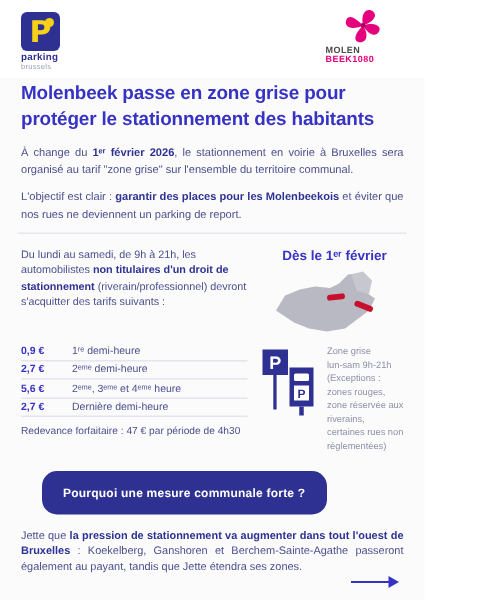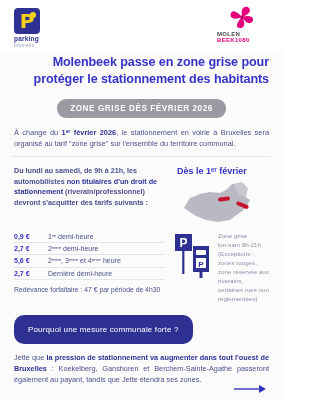--- a/index.html
+++ b/index.html
@@ -28,21 +28,21 @@
 
   .logo-molen{position:absolute;right:12px;top:6px;width:58px;text-align:center;}
   .mb-star{height:24px;position:relative;}
   .mb-txt{line-height:1.0;margin-top:1px;text-align:left;padding-left:4px;}
   .mb-txt .m1{font-size:6px;font-weight:bold;color:#4a4a4a;letter-spacing:.3px;}
   .mb-txt .m2{font-size:6px;font-weight:bold;color:#4a4a4a;letter-spacing:.3px;}
   .mb-txt .m2 span{color:#e5007d;}
 
   
   .title{
-    text-align:right;font-size:12.6px;font-weight:bold;color:#3633c4;
+    text-align:left;font-size:12.6px;font-weight:bold;color:#3633c4;
     line-height:1.32;padding:2px 14px 0 14px;letter-spacing:-.1px;
   }
 
   
   .pill-wrap{text-align:center;margin-top:10px;}
   .pill-grey{
     display:inline-block;background:#9a9aa2;color:#ffffff;
     font-size:8.2px;font-weight:bold;letter-spacing:.55px;
     padding:5px 13px;border-radius:9px;
   }
@@ -50,24 +50,24 @@
   
   .intro{padding:9px 14px 0 14px;}
   .intro p{margin:0 0 7px 0;font-size:7.4px;line-height:1.5;color:#4b4f8c;text-align:justify;}
   .intro b{color:#2e3192;}
 
   .rule{height:1px;background:#e6e7ee;margin:4px 12px 0 12px;}
 
   
   .mid{display:flex;padding:9px 14px 0 14px;gap:8px;}
   .mid-left{flex:1 1 auto;}
-  .mid-right{width:92px;flex:0 0 92px;}
+  .mid-right{width:92px;flex:0 0 92px;text-align:center;}
   .h-left{font-size:7.6px;font-weight:bold;color:#3633c4;margin-bottom:5px;}
   .h-right{font-size:9px;font-weight:bold;color:#3633c4;margin-bottom:4px;}
-  .mid-left p{margin:0;font-size:7.2px;line-height:1.45;color:#4b4f8c;font-weight:bold;}
+  .mid-left p{margin:0;font-size:7.2px;line-height:1.45;color:#4b4f8c;}
   .mid-left b{color:#2e3192;}
 
   .map{width:86px;height:46px;margin:0 auto;}
 
   
   .tar-wrap{display:flex;padding:4px 14px 0 14px;gap:8px;}
   .tar-left{flex:1 1 auto;}
   .tar{width:100%;border-collapse:collapse;}
   .tar td{
     border-bottom:1px solid #e4e5ee;
@@ -79,22 +79,23 @@
 
   .tar-right{width:96px;flex:0 0 96px;display:flex;gap:5px;}
   .signs{width:40px;flex:0 0 40px;padding-top:2px;}
   .zone-note{font-size:6.2px;line-height:1.45;color:#8e91a8;padding-top:2px;}
   .zone-note .zn-t{color:#8e91a8;}
 
   
   .pill-blue-wrap{padding:11px 14px 0 14px;}
   .pill-blue{
     display:inline-block;background:#2e3192;color:#ffffff;
-    font-size:8px;font-weight:normal;padding:10px 14px;border-radius:10px;
+    font-size:8px;font-weight:bold;padding:10px 14px;border-radius:10px;
     letter-spacing:.15px;
+    margin-left:14px;
   }
 
   
   .bottom{padding:9px 14px 0 14px;}
   .bottom p{margin:0 0 7px 0;font-size:7.3px;line-height:1.5;color:#4b4f8c;text-align:justify;}
   .bottom b{color:#2e3192;}
 
   .arrow{position:absolute;right:16px;bottom:10px;width:34px;height:10px;}
 </style>
 </head>
@@ -129,26 +130,24 @@
       </div>
       <div class="mb-txt">
         <div class="m1">MOLEN</div>
         <div class="m2"><span>BEEK</span><span>1080</span></div>
       </div>
     </div>
   </div>
 
   <div class="title">Molenbeek passe en zone grise pour protéger le stationnement des habitants</div>
 
-  <div class="pill-wrap">
-    <div class="pill-grey">ZONE GRISE DÈS FÉVRIER 2026</div>
-  </div>
 
   <div class="intro">
     <p><span>À change du </span><b>1ᵉʳ février 2026</b><span>, le stationnement en voirie à Bruxelles sera organisé au tarif "zone grise" sur l'ensemble du territoire communal.</span></p>
+    <p><span>L'objectif est clair : </span><b>garantir des places pour les Molenbeekois</b><span> et éviter que nos rues ne deviennent un parking de report.</span></p>
   </div>
 
   <div class="rule"></div>
 
   <div class="mid">
     <div class="mid-left">
       <p><span>Du lundi au samedi, de 9h à 21h, les automobilistes </span><b>non titulaires d'un droit de stationnement</b><span> (riverain/professionnel) devront s'acquitter des tarifs suivants :</span></p>
     </div>
     <div class="mid-right">
       <div class="h-right">Dès le 1ᵉʳ février</div>

